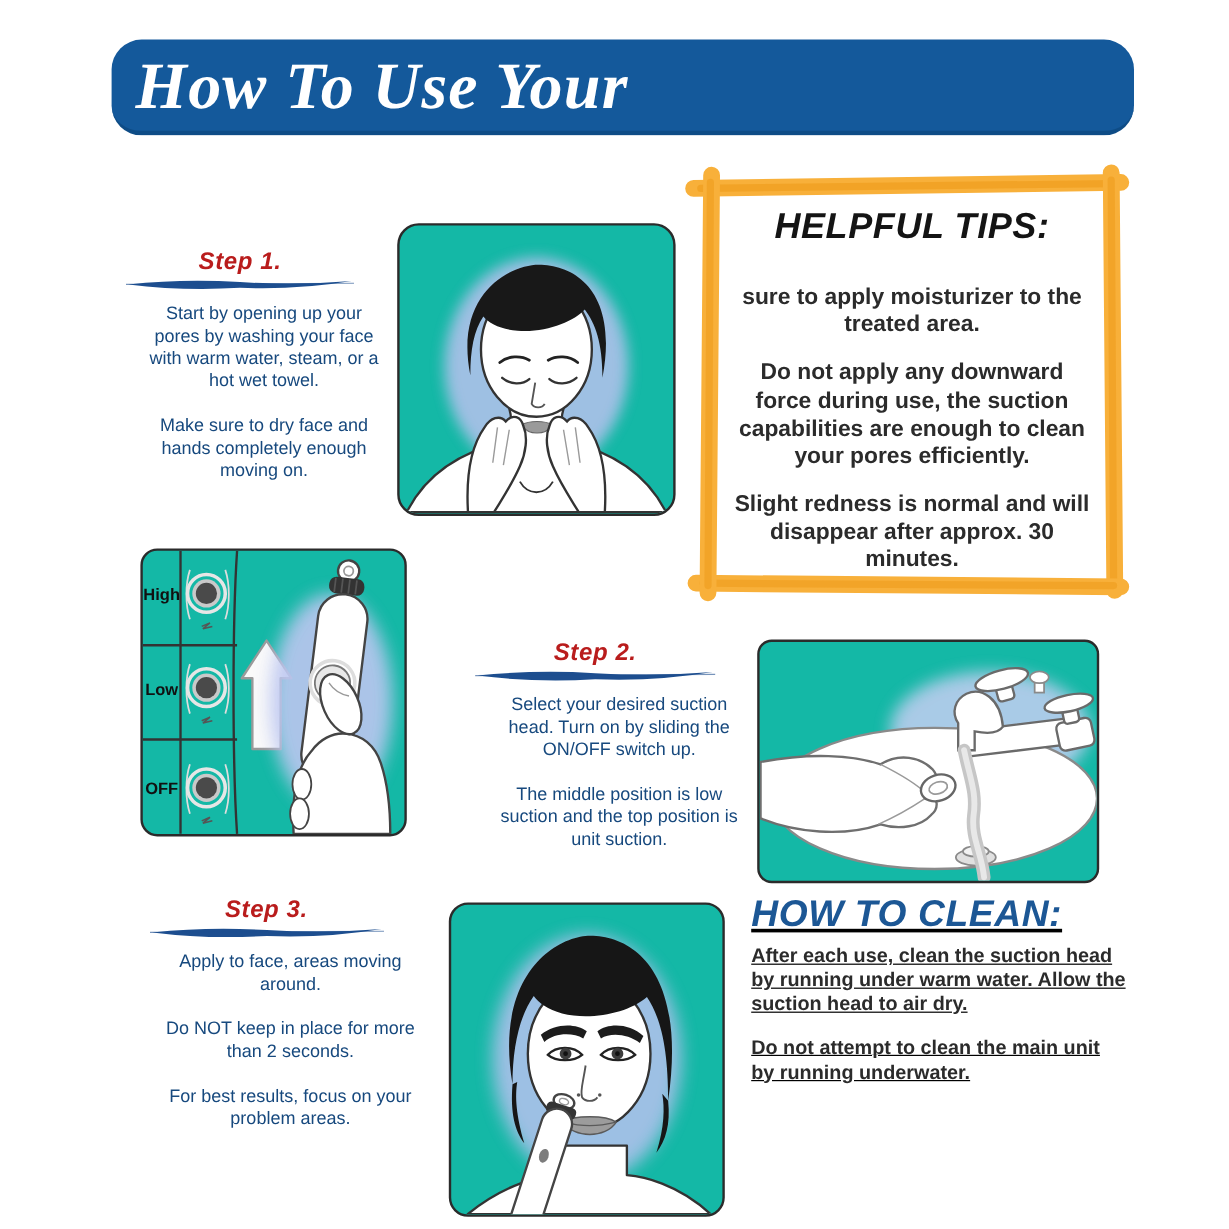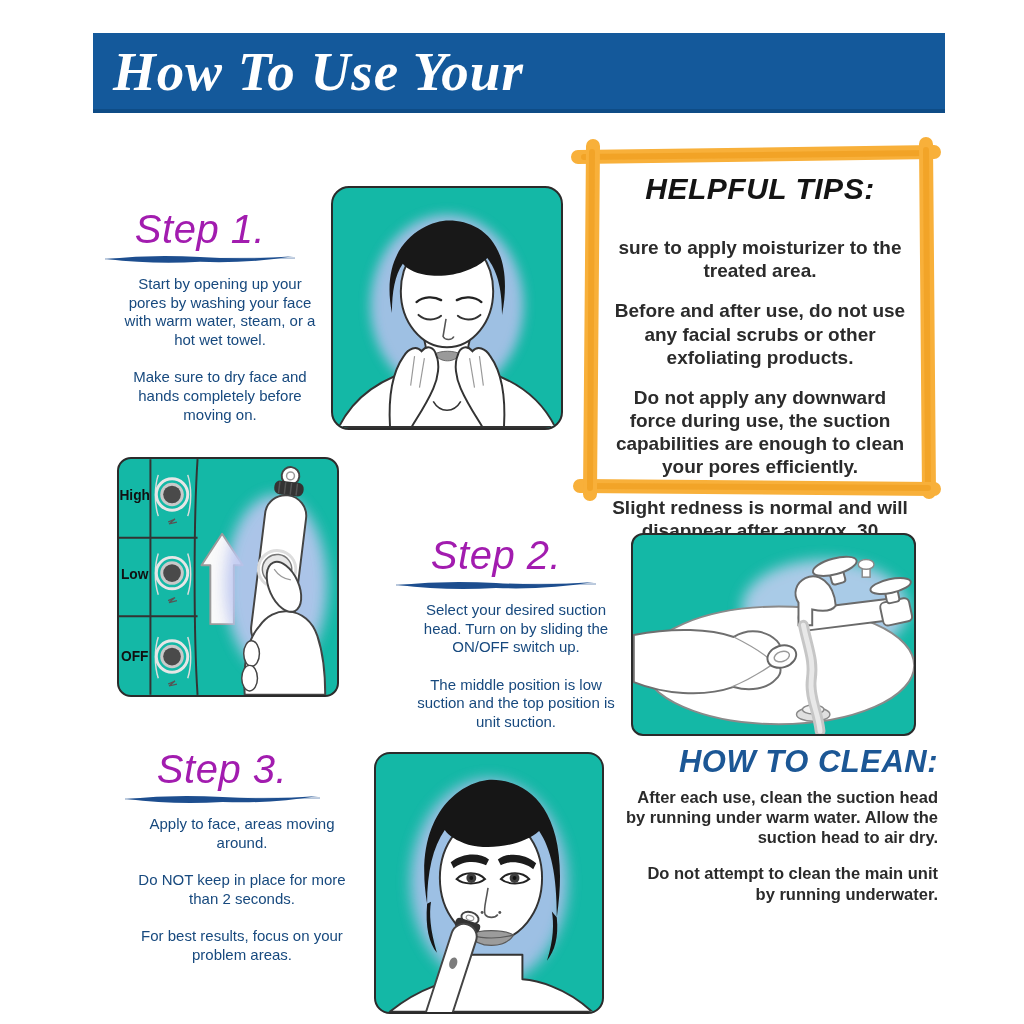--- a/index.html
+++ b/index.html
@@ -5,30 +5,30 @@
   * { margin:0; padding:0; box-sizing:border-box; }
   html,body { background:#fff; }
   .page {
     position:relative; width:1024px; height:1024px; background:#ffffff;
     font-family:"Liberation Sans", sans-serif; overflow:hidden;
   }
   
   .header {
     position:absolute; left:93px; top:33px; width:852px; height:80px;
     background:#14599b; border-bottom:4px solid #0e4c86;
-    display:flex; align-items:center;
+    display:flex; align-items:center;border-radius:25px;
   }
   .header h1 {
     font-family:"Liberation Serif", serif; font-style:italic; font-weight:700;
     color:#ffffff; font-size:55px; padding-left:20px; letter-spacing:1px;
   }
   
   .step { position:absolute; text-align:center; }
   .step-title {
-    color:#a21caf; font-style:italic; font-weight:400; font-size:40px;
+    color:#b91c1c; font-style:italic; font-weight:700; font-size:20px;
     letter-spacing:.5px;
   }
   .brush { display:block; margin:1px auto 10px; }
   .step p {
     color:#17497e; font-weight:400; font-size:15px; line-height:1.24;
     margin-bottom:19px;
     margin-left:40px;
   }
   #step1 { left:78px;  top:207px; width:244px; }
   #step2 { left:372px; top:533px; width:248px; }
@@ -42,21 +42,21 @@
   .tips-inner { position:relative; padding:30px 30px 0 30px; }
   .tips-title {
     font-style:italic; font-weight:800; font-size:30px; color:#141414;
     letter-spacing:.5px; margin-bottom:30px;
   }
   .tips p {
     color:#2b2b2b; font-weight:700; font-size:19px; line-height:1.22;
     margin-bottom:17px;
   }
   
-  .clean { position:absolute; left:626px; top:744px; width:312px; text-align:right; }
+  .clean { position:absolute; left:626px; top:744px; width:312px; text-align:left;text-decoration:underline; }
   .clean-title {
     color:#1c5795; font-style:italic; font-weight:800; font-size:31px;
     letter-spacing:.5px; margin-bottom:7px;
   }
   .clean p {
     color:#2b2b2b; font-weight:700; font-size:16.5px; line-height:1.22;
     margin-bottom:16px;
   }
   
   .illus {
@@ -78,21 +78,21 @@
     <h1>How To Use Your</h1>
   </div>
 
   <div class="step" id="step1">
     <div class="step-title">Step 1.</div>
     <svg class="brush" width="190" height="12" viewBox="0 0 200 12">
       <path d="M2 6 Q50 1 100 4 Q150 7 198 3 Q150 11 100 9 Q50 12 2 6 Z" fill="#1d4e8f"></path>
       <path d="M0 6 L200 5" stroke="#1d4e8f" stroke-width="1" opacity=".6"></path>
     </svg>
     <p>Start by opening up your pores by washing your face with warm water, steam, or a hot wet towel.</p>
-    <p>Make sure to dry face and hands completely before moving on.</p>
+    <p>Make sure to dry face and hands completely enough moving on.</p>
   </div>
 
   <div class="illus" id="illus-facewash">
     <svg viewBox="0 0 232 242">
       <defs>
           <filter id="b1" x="-40%" y="-40%" width="180%" height="180%">
             <feGaussianBlur stdDeviation="6"></feGaussianBlur>
           </filter>
         </defs>
       <ellipse cx="116" cy="118" rx="78" ry="92" fill="#b7c1ee" opacity=".85" filter="url(#b1)"></ellipse>
@@ -120,21 +120,20 @@
       <path d="M344 2 L347 350" stroke="#f8b03a" stroke-width="14" stroke-linecap="round" fill="none"></path>
       <path d="M344 8 L346 344" stroke="#ee9c1c" stroke-width="6" stroke-linecap="round" fill="none" opacity=".6"></path>
       <path d="M-2 344 L352 347" stroke="#f8b03a" stroke-width="14" stroke-linecap="round" fill="none"></path>
       <path d="M4 344 L346 346" stroke="#ee9c1c" stroke-width="6" stroke-linecap="round" fill="none" opacity=".6"></path>
       <path d="M11 4 L8 352" stroke="#f8b03a" stroke-width="14" stroke-linecap="round" fill="none"></path>
       <path d="M10 10 L8 346" stroke="#ee9c1c" stroke-width="6" stroke-linecap="round" fill="none" opacity=".6"></path>
     </svg>
     <div class="tips-inner">
       <div class="tips-title">HELPFUL TIPS:</div>
       <p>sure to apply moisturizer to the treated area.</p>
-      <p>Before and after use, do not use any facial scrubs or other exfoliating products.</p>
       <p>Do not apply any downward force during use, the suction capabilities are enough to clean your pores efficiently.</p>
       <p>Slight redness is normal and will disappear after approx. 30 minutes.</p>
     </div>
   </div>
 
   <div class="illus" id="illus-device">
     <svg viewBox="0 0 222 240">
       <defs>
           <filter id="b2" x="-40%" y="-40%" width="180%" height="180%">
             <feGaussianBlur stdDeviation="7"></feGaussianBlur>

